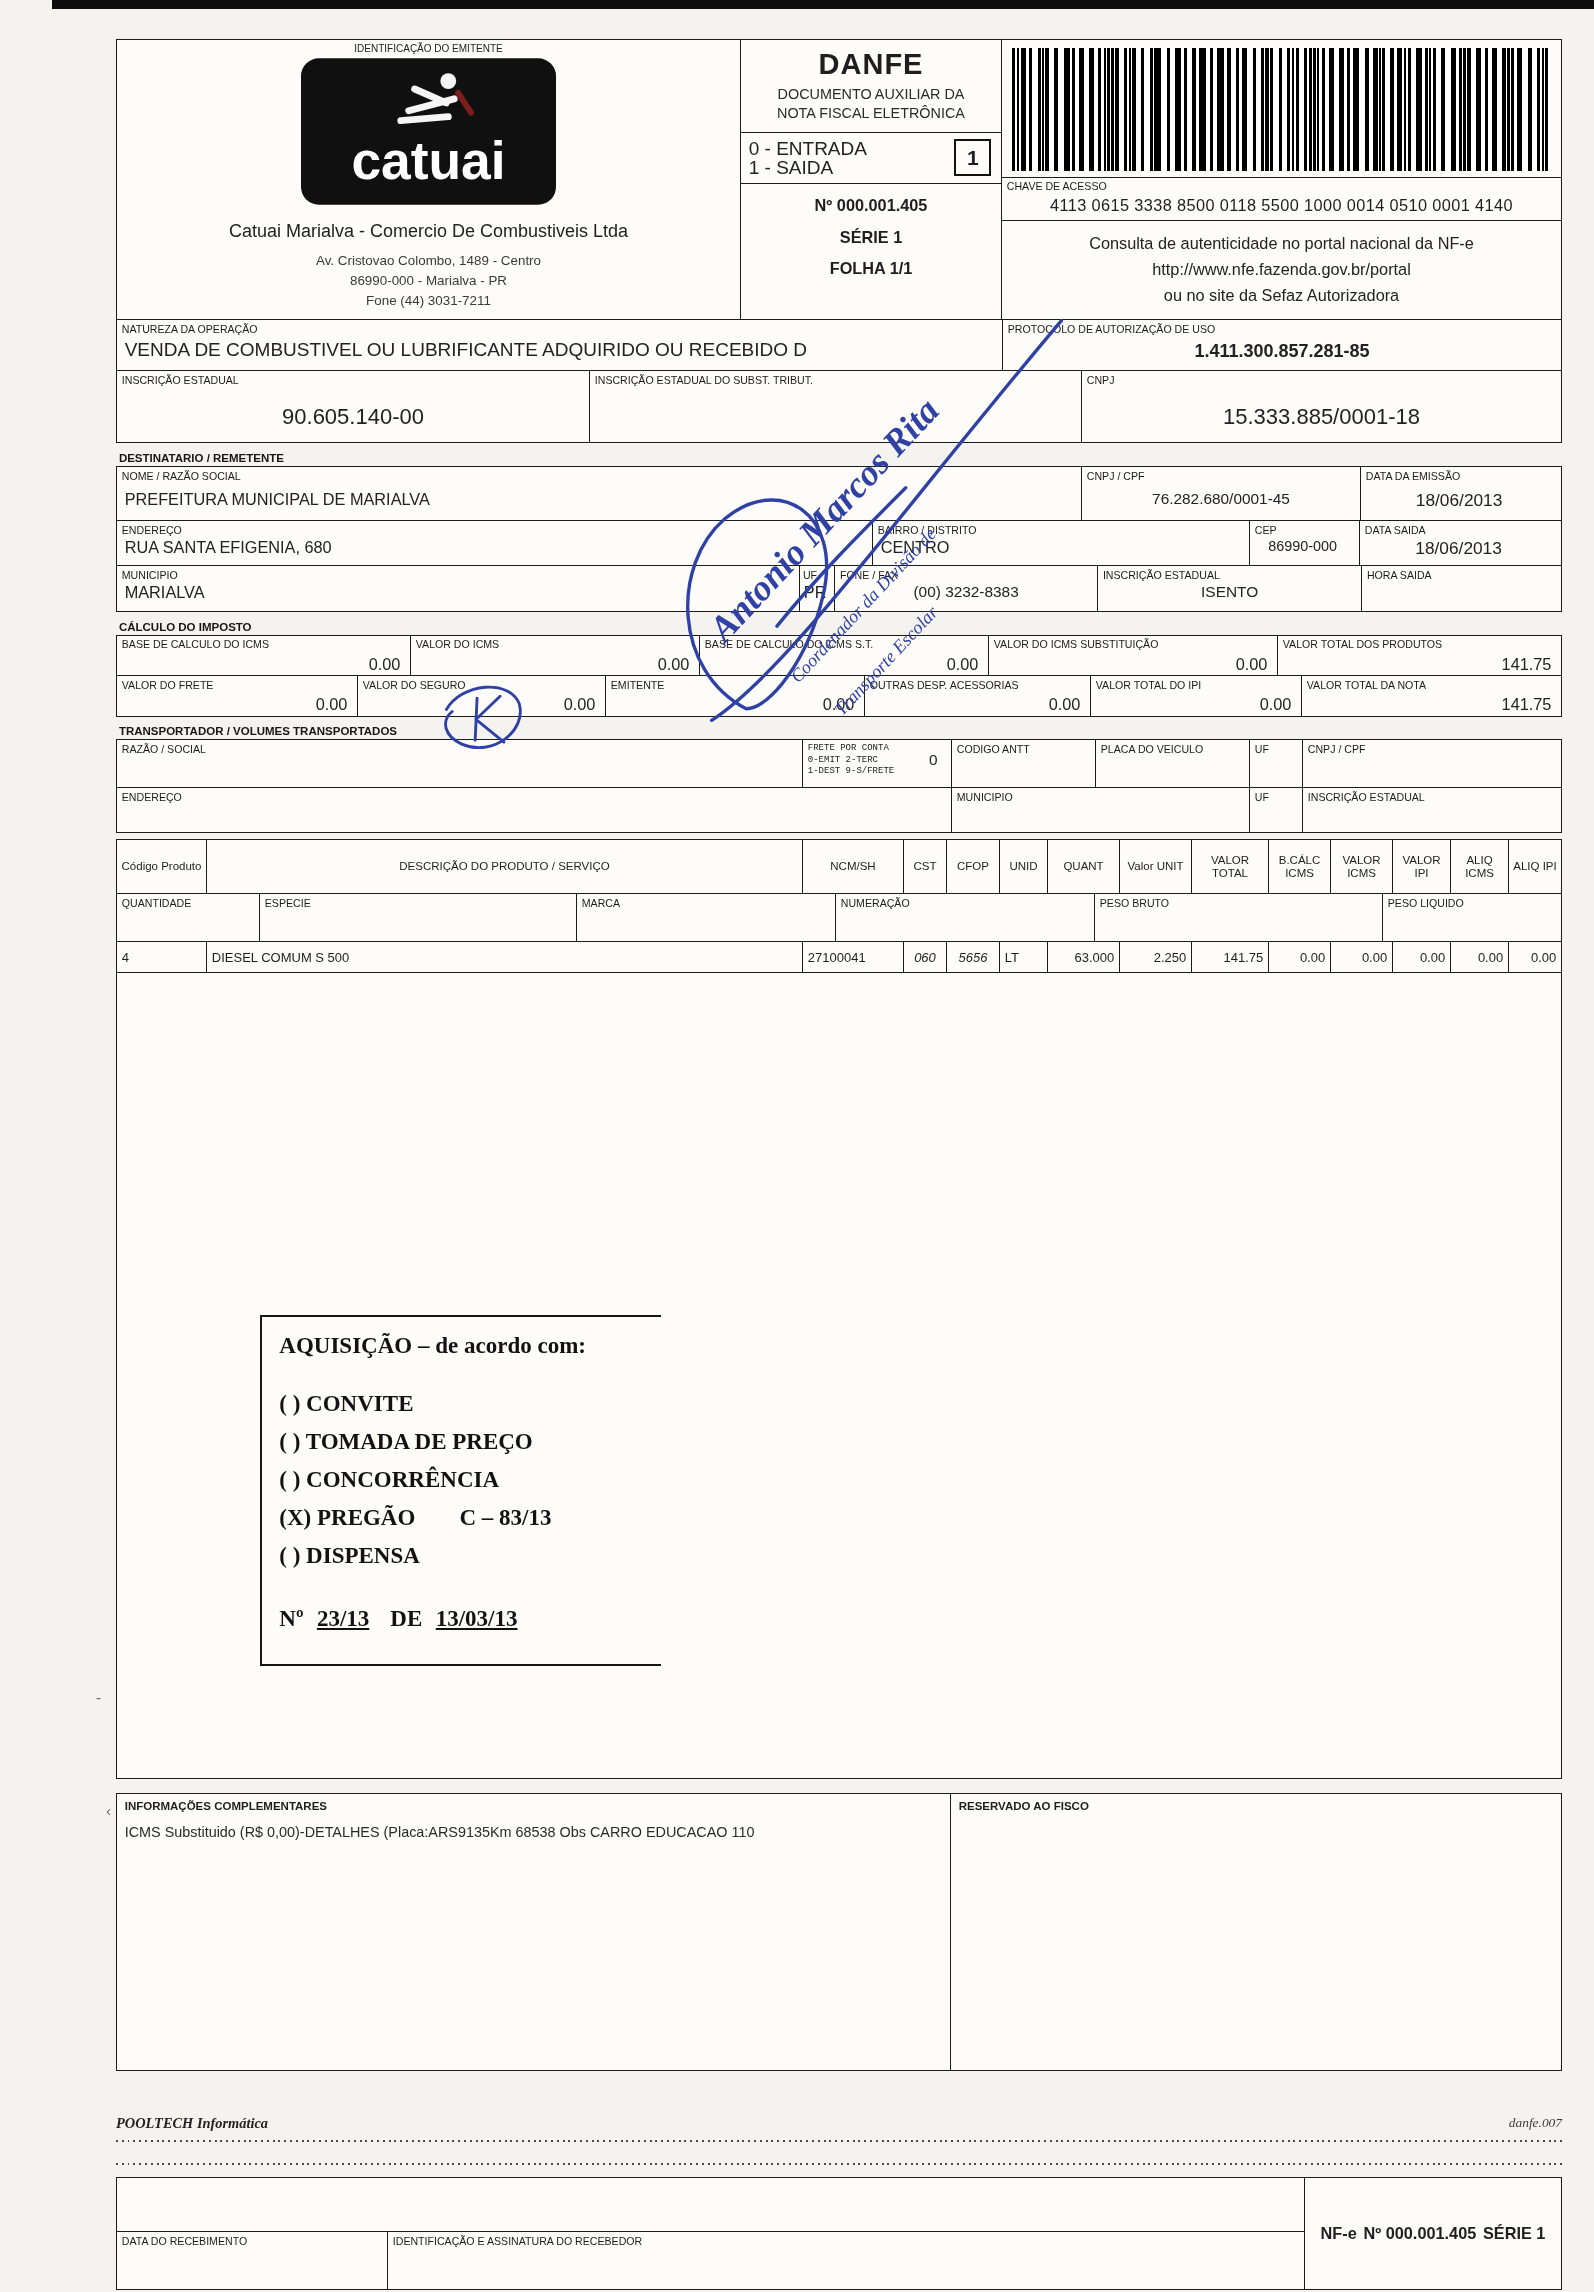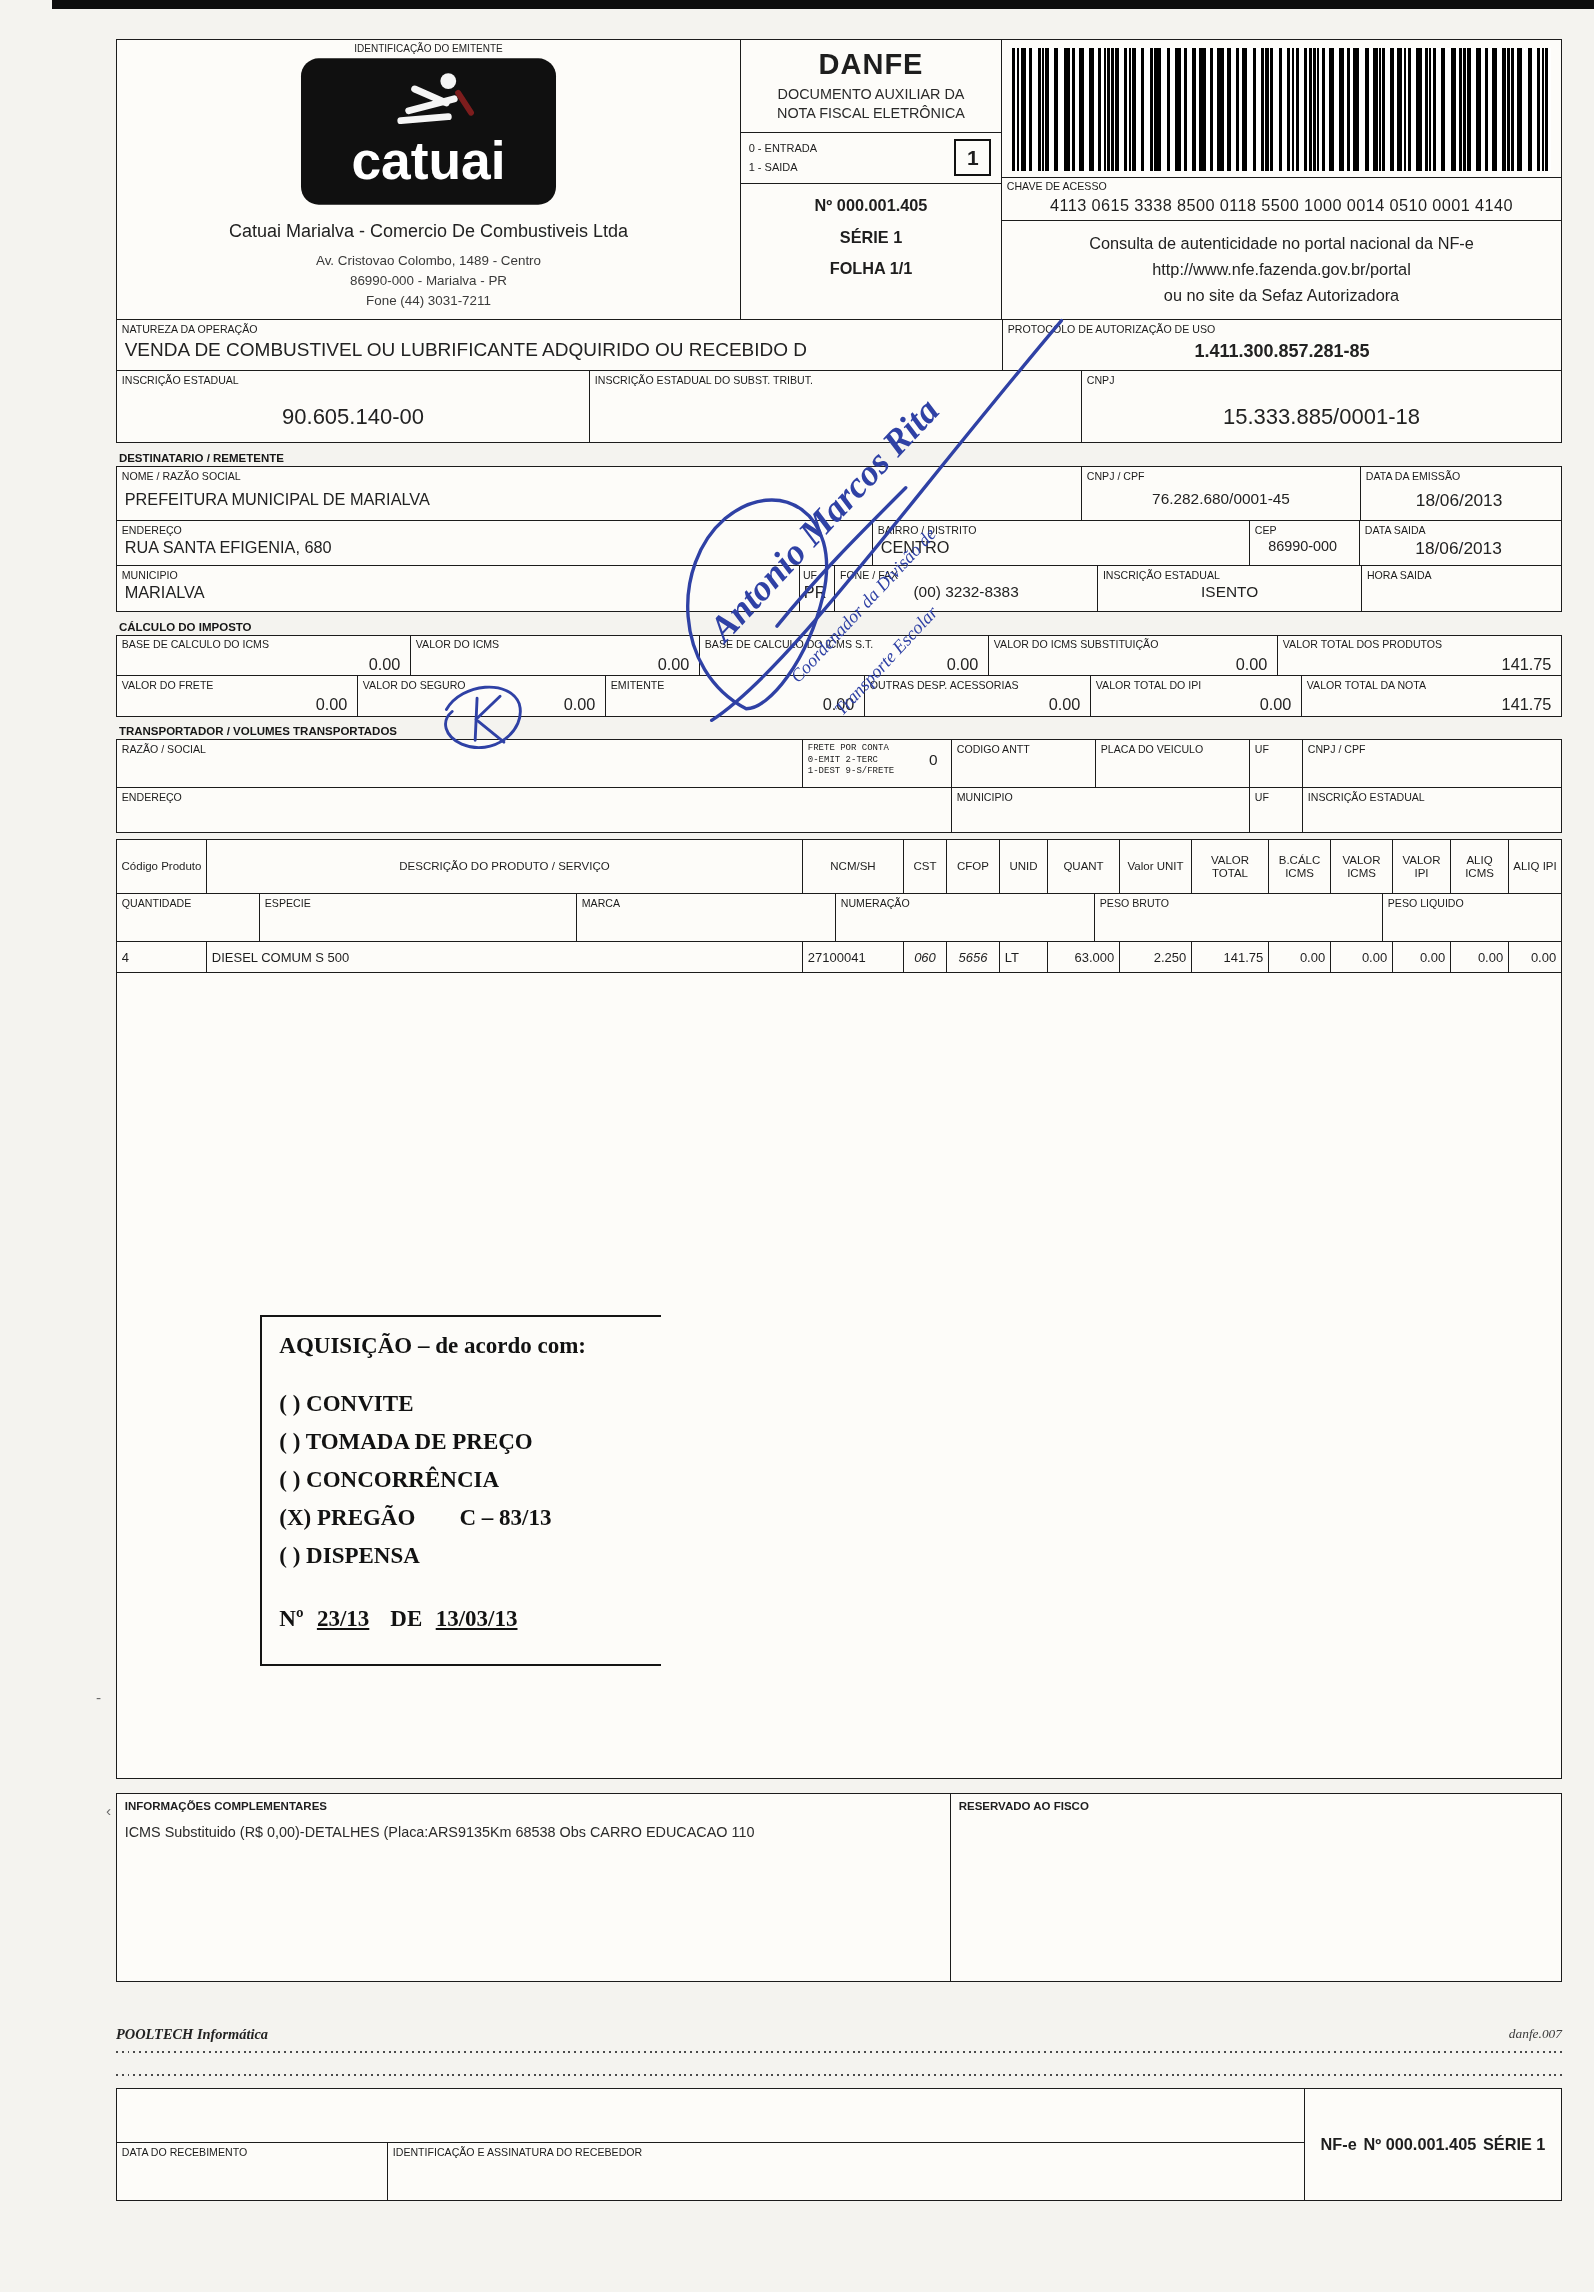--- a/index.html
+++ b/index.html
@@ -33,21 +33,21 @@
   .emit-toplbl { text-align:center; font-size:10px; padding-top:2.9px; color:#222; }
   .logo { width:257px; margin:2.9px auto 0; }
   .company { text-align:center; font-size:18px; margin-top:11.5px; color:#222; }
   .addr  { text-align:center; font-size:13.4px; margin-top:10.6px; color:#3a3a3a; }
   .addr2 { text-align:center; font-size:13.4px; margin-top:4.8px; color:#3a3a3a; }
 
   .danfe-title { font-size:29px; font-weight:bold; text-align:center; margin-top:7.7px; letter-spacing:1px; }
   .danfe-sub { font-size:14.4px; text-align:center; margin:3.8px 25px 9.6px; line-height:19px; color:#2a2a2a; }
   .es-row { display:flex; justify-content:space-between; align-items:center;
             border-top:1.9px solid #1c1c1c; border-bottom:1.9px solid #1c1c1c; padding:5.8px 9.6px 5.8px 7.7px; }
-  .es-labels { font-size:11px; line-height:19px; color:#222; }
+  .es-labels { font-size:19px; line-height:19px; color:#222; }
   .tipo-box { width:37px; height:37px; border:2.9px solid #111; display:flex; align-items:center; justify-content:center;
               font-size:21px; font-weight:bold; }
   .danfe-meta { text-align:center; font-weight:bold; font-size:16.3px; }
   .danfe-meta > div { margin-top:12.5px; }
 
   .barcode { height:123px; margin:7.7px 9.6px 5.8px; background-color:#fff;
     background-image:
       repeating-linear-gradient(90deg,#000 0 2.9px,transparent 2.9px 8.6px),
       repeating-linear-gradient(90deg,transparent 0 4.8px,#000 4.8px 6.7px,transparent 6.7px 12.5px),
       repeating-linear-gradient(90deg,transparent 0 10.6px,#000 10.6px 14.4px,transparent 14.4px 22px);
@@ -443,21 +443,21 @@
           <path d="M96 470 C 20 430, 18 320, 74 272 C 130 226, 196 266, 176 352 C 160 420, 120 470, 96 470 Z"></path>
           <path d="M60 482 C 140 430, 260 260, 424 66"></path>
           <path d="M128 384 C 170 332, 212 290, 262 240"></path>
         </g>
         <text x="74" y="402" transform="rotate(-47 74 402)" font-size="38" font-style="italic" font-weight="bold" font-family="'Liberation Serif','DejaVu Serif',serif" fill="#2f41a5">Antonio Marcos Rita</text>
         <text x="150" y="444" transform="rotate(-47 150 444)" font-size="19" font-style="italic" font-family="'Liberation Serif','DejaVu Serif',serif" fill="#2f41a5">Coordenador da Divisão de</text>
         <text x="196" y="478" transform="rotate(-47 196 478)" font-size="19" font-style="italic" font-family="'Liberation Serif','DejaVu Serif',serif" fill="#2f41a5">Transporte Escolar</text>
       </svg>
     </div>
 
-    <div class="row" style="height:189px; margin-top:13.4px">
+    <div class="row" style="height:278px; margin-top:13.4px">
       <div style="flex:0 0 834px">
         <div class="seclbl-in">INFORMAÇÕES COMPLEMENTARES</div>
         <div class="info-text">ICMS Substituido (R$ 0,00)-DETALHES (Placa:ARS9135Km  68538 Obs CARRO EDUCACAO 110</div>
       </div>
       <div style="flex:1">
         <div class="seclbl-in">RESERVADO AO FISCO</div>
       </div>
     </div>
 
     <div class="vendor-row">

